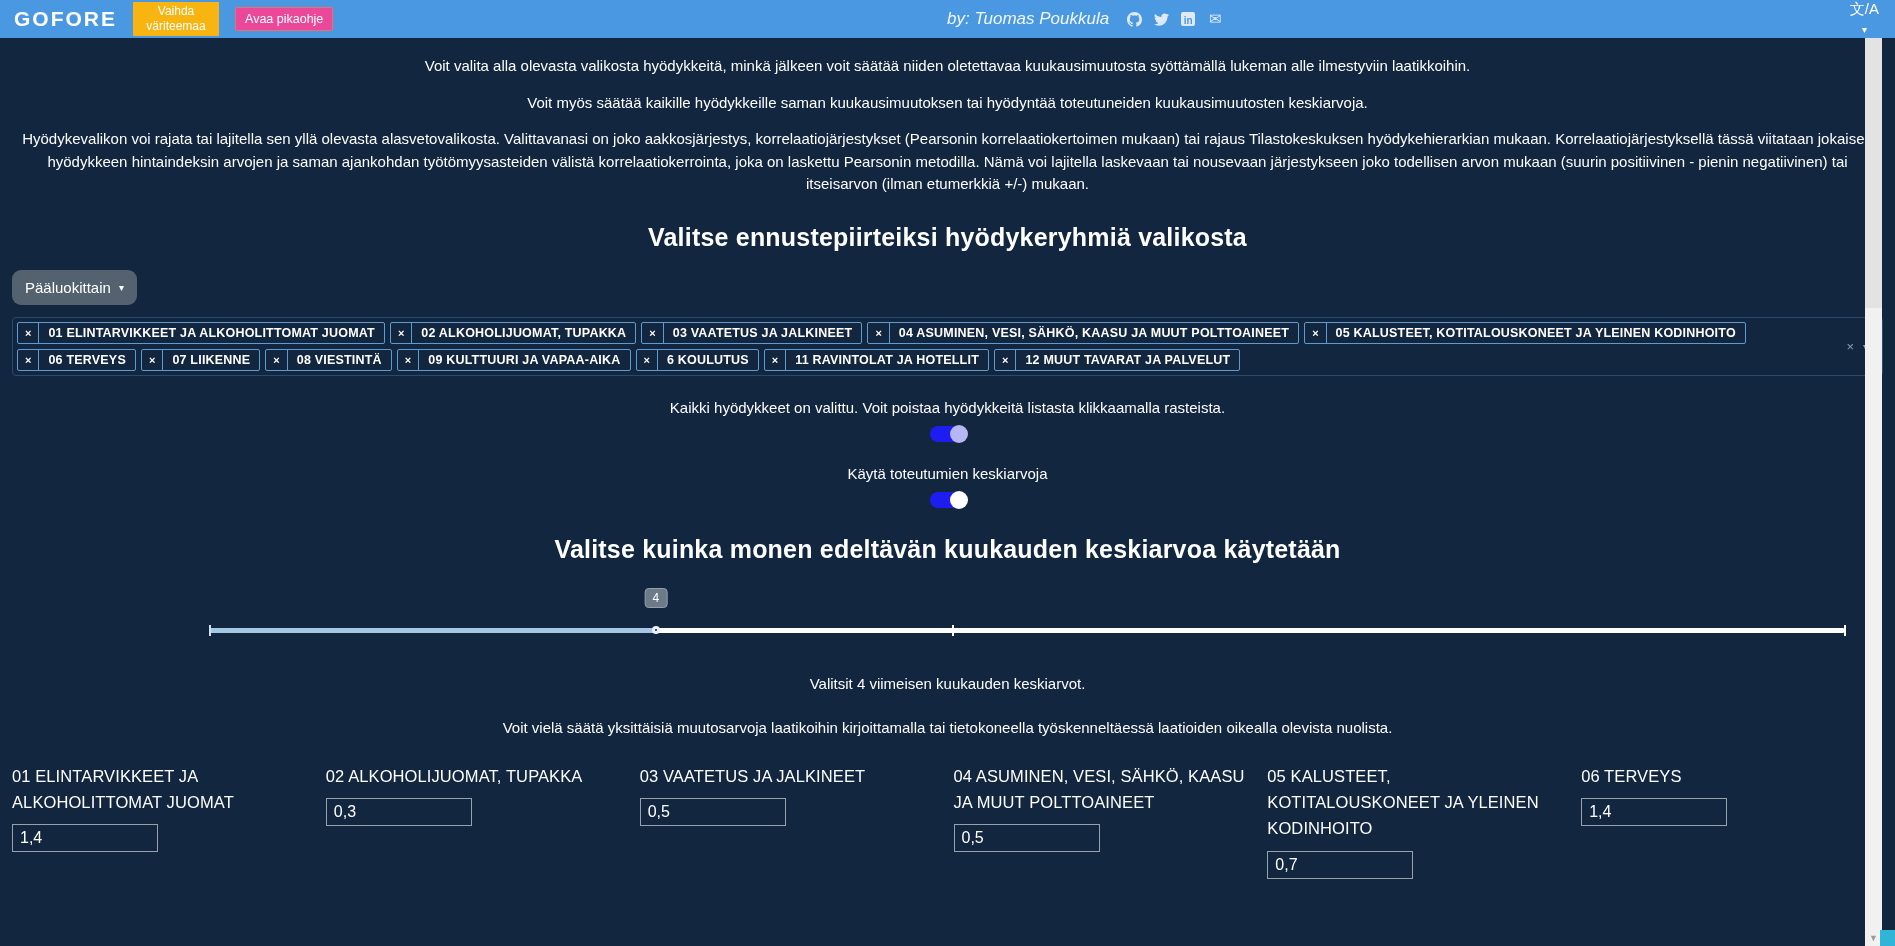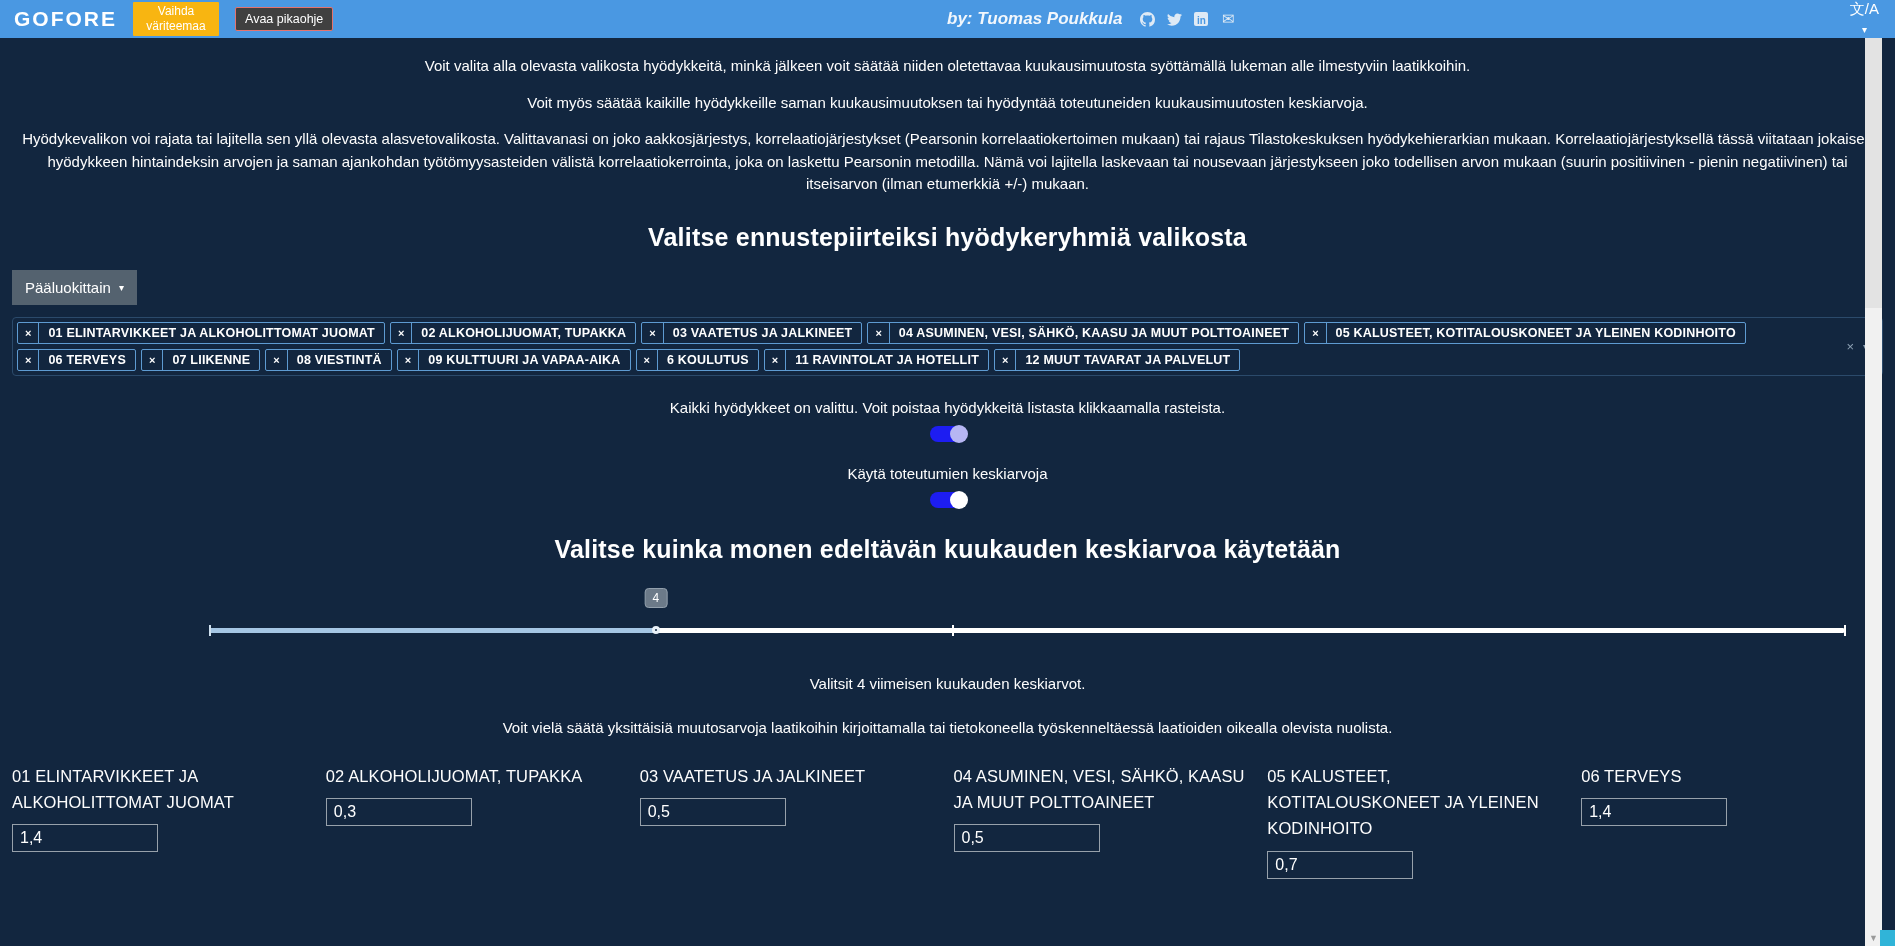--- a/index.html
+++ b/index.html
@@ -14,48 +14,48 @@
     position:relative; height:38px; background:#4a98e2;
     display:flex; align-items:center; padding:0 14px; gap:16px;
   }
   .brand { font-size:21px; font-weight:800; letter-spacing:2px; color:#fff; }
   .btn-theme {
     background:#f8b511; color:#fff; border:none; width:86px; height:34px;
     font-size:12px; line-height:1.25; text-align:center; cursor:pointer;
     font-family:inherit; border-radius:1px;
   }
   .btn-help {
-    background:#404040; color:#fff; border:1px solid #e4736f; padding:4px 9px;
+    background:#ec4899; color:#fff; border:1px solid #e4736f; padding:4px 9px;
     font-size:12.5px; cursor:pointer; font-family:inherit; border-radius:2px;
   }
   .nav-center {
     position:absolute; left:947px; top:0; height:100%;
     display:flex; align-items:center; gap:11px;
   }
-  .byline { font-style:italic; font-size:17px; color:#f2f7fc; margin-right:6px;font-weight:bold; }
+  .byline { font-style:italic; font-size:17px; color:#f2f7fc; margin-right:6px; }
   .nav-icon { width:16px; height:16px; display:inline-flex; align-items:center; justify-content:center; color:#dfeaf5; cursor:pointer; }
   .nav-icon svg { width:15px; height:15px; fill:#dfeaf5; }
   .li-box { width:14px; height:14px; background:#dfeaf5; color:#4a98e2; border-radius:2px;
             font-size:10px; font-weight:700; display:flex; align-items:flex-end; justify-content:center; line-height:1.1; }
   .mail-glyph { font-size:15px; color:#dfeaf5; }
   .nav-lang { position:absolute; right:16px; top:0; height:100%; display:flex; align-items:center;
               gap:5px; font-size:15px; color:#fff; cursor:pointer;flex-direction:column; }
   .caret { font-size:10px; }
 
   
   .content { padding-top:17px; }
   .para { text-align:center; font-size:15px; line-height:1.5; margin:0 15px 14px; color:#fdfdfd; }
   .para:last-of-type { margin-bottom:0; }
   .section-heading {
     text-align:center; font-size:25px; font-weight:700; color:#fff;
     margin-top:27px; letter-spacing:0.2px;
   }
   .btn-dropdown {
     margin:18px 0 0 12px; background:#54626f; color:#fff; border:none;
-    padding:9px 13px; font-size:15px; border-radius:0; cursor:pointer;
+    padding:9px 13px; font-size:15px; border-radius:9px; cursor:pointer;
     font-family:inherit; display:inline-flex; align-items:center; gap:8px;
   }
   
   .multiselect {
     margin:12px 12px 0; border:1px solid #2b4a6b; border-radius:4px;
     padding:4px 46px 4px 4px; position:relative;
     display:flex; flex-wrap:wrap; gap:5px; min-height:50px; align-content:flex-start;
   }
   .tag {
     display:inline-flex; align-items:stretch; border:1px solid #5e9bd2;

